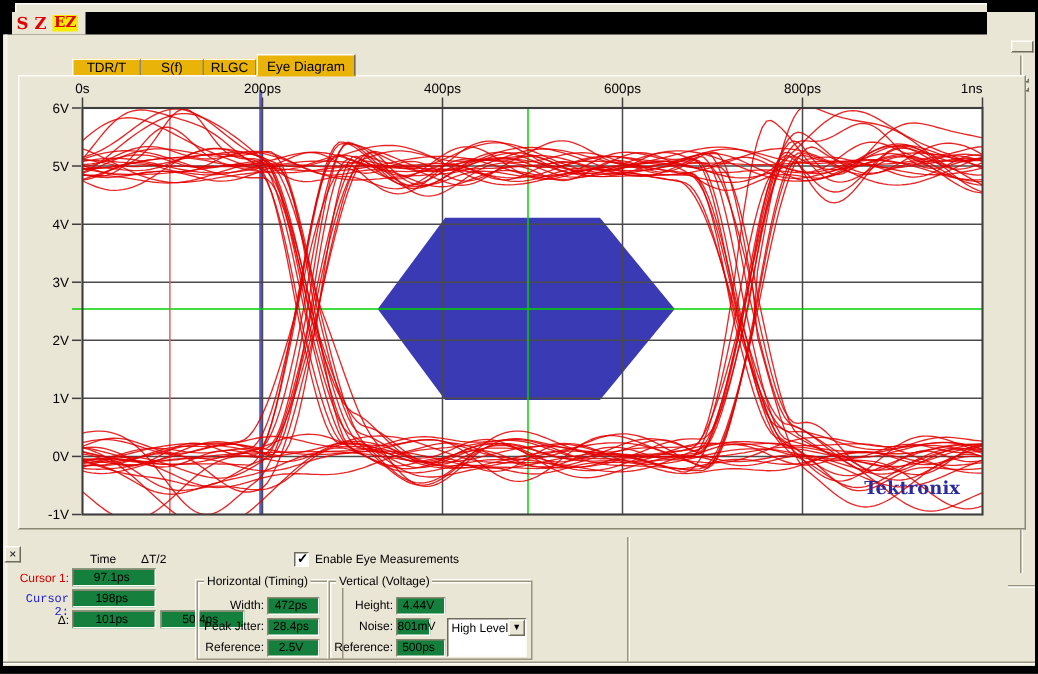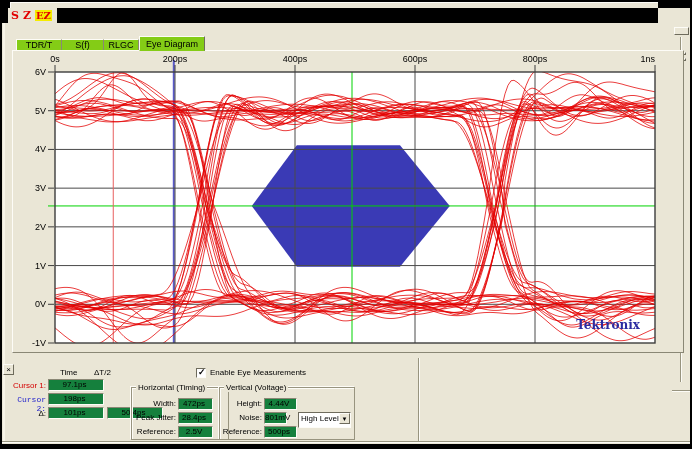--- a/index.html
+++ b/index.html
@@ -17,23 +17,23 @@
     border-top:1px solid #fdfcf7; border-left:1px solid #fdfcf7; }
   .titleband { left:2px; top:8px; width:656px; height:15px; background:#000; }
   .left-hl { left:3px; top:23px; width:2px; height:419px; background:#f7f4e8; }
   .logo-chip { left:8px; top:8px; width:49px; height:15px; background:#eae6d6;
     display:flex; align-items:center; gap:4px; padding-left:3px;
     font-family:"DejaVu Serif", serif; font-weight:bold; font-size:11px; }
   .logo-chip .red { color:#e20000; }
   .logo-chip .ez { background:#f5ec00; color:#e20000; padding:0 1px; font-size:10px; }
 
   
-  .tab { position:absolute; top:39px; height:12px; background:#84cc16; font-size:9px;
+  .tab { position:absolute; top:39px; height:12px; background:#eab308; font-size:9px;
     line-height:11px; text-align:center; color:#000;
-    border-top:1px solid #fdfcf7; border-right:1px solid #8a8775; cursor:default; }
+    border-top:1px solid #fdfcf7; border-right:1px solid #8a8775; cursor:default;margin-left:32px; }
   .tab.first { border-left:1px solid #fdfcf7; }
   .tab.active { top:36px; height:15px; line-height:14px; z-index:5;
     border:1px solid; border-color:#fdfcf7 #6e6b5c transparent #fdfcf7; }
 
   
   .tab-panel { left:12px; top:50px; width:672px; height:303px; background:#eae6d6;
     border:1px solid; border-color:#fdfcf7 #8a8775 #8a8775 #fdfcf7; z-index:1; }
   .tab-panel svg { position:absolute; left:-1px; top:-1px; }
 
   
@@ -55,21 +55,21 @@
   .checkbox { left:196px; top:368px; width:10px; height:10px; background:#fff;
     border:1px solid; border-color:#6e6b5c #fdfcf7 #fdfcf7 #6e6b5c; }
   .checkmark { position:absolute; left:1px; top:-1px; width:7px; height:7px;
     color:#000; font-size:9px; line-height:9px; font-weight:bold; }
   .cb-label { left:210px; top:368px; }
   .groupbox { position:absolute; top:387px; height:53px; border:1px solid #98947f;
     box-shadow:1px 1px 0 #fdfcf7 inset, -1px -1px 0 #fdfcf7; }
   .gb-title { position:absolute; top:-5px; left:4px; background:#eae6d6;
     padding:0 2px; font-size:8px; white-space:nowrap; }
   .gb-label { position:absolute; text-align:right; font-size:8px; }
-  .dropdown { position:absolute; left:78px; top:24px; width:53px; height:16px; background:#fff;
+  .dropdown { position:absolute; left:78px; top:24px; width:53px; height:26px; background:#fff;
     border:1px solid; border-color:#6e6b5c #fdfcf7 #fdfcf7 #6e6b5c; font-size:8px;
     line-height:11px; padding-left:2px; white-space:nowrap; overflow:hidden; }
   .dd-btn { position:absolute; right:0; top:0; width:11px; height:11px; background:#eae6d6;
     border:1px solid; border-color:#fdfcf7 #6e6b5c #6e6b5c #fdfcf7;
     font-size:6px; line-height:10px; text-align:center; color:#000; }
   .divider { left:418px; top:358px; height:83px; }
   .bot-groove { left:2px; top:441px; width:688px; }
 </style>
 </head>
 <body>

